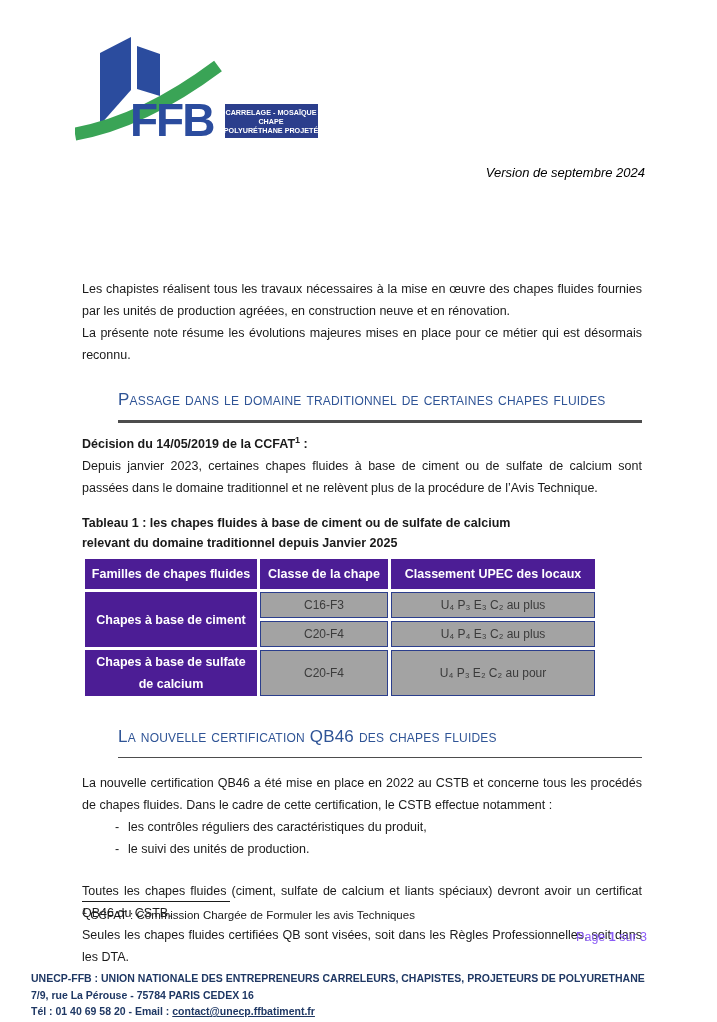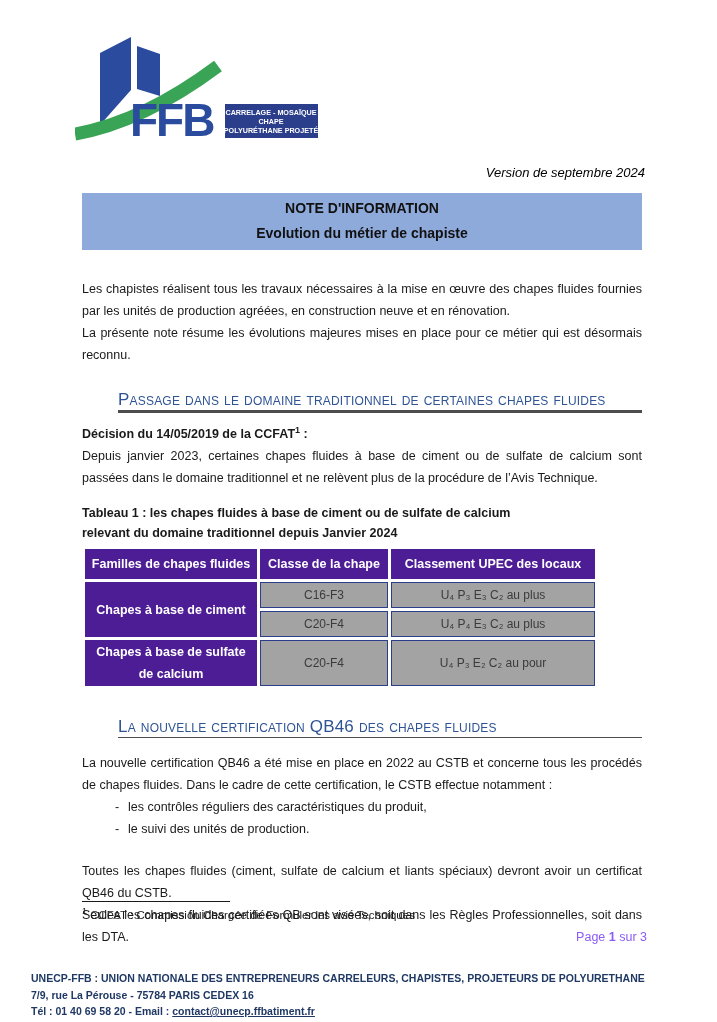--- a/index.html
+++ b/index.html
@@ -18,21 +18,21 @@
     text-align:center; font-weight:bold; font-size:14px; color:#111;
     display:flex; flex-direction:column; justify-content:space-between;
     padding:7px 0 9px 0; box-sizing:border-box;
   }
   
   .content { position:absolute; left:82px; top:270px; width:560px; font-size:12.5px; line-height:22px; }
   .para { text-align:justify; }
   .section-heading {
     margin-left:36px; width:524px; box-sizing:border-box;
     font-variant:small-caps; color:#2F5496; font-size:17px; line-height:20px;
-    letter-spacing:.2px; padding-bottom:0;
+    letter-spacing:.2px; padding-bottom:10px;
   }
   .rule-thick { border-bottom:3px solid #4d4d4d; }
   .rule-thin  { border-bottom:1.5px solid #4d4d4d; }
   .bold { font-weight:bold; }
   sup { font-size:9px; vertical-align:super; line-height:0; }
   
   .tbl-title { width:516px; text-align:left; font-weight:bold; font-size:12.5px; line-height:20px; margin-top:14px; }
   table.tbl { border-collapse:separate; border-spacing:3px; margin-top:3px; margin-left:0; }
   table.tbl td, table.tbl th { text-align:center; vertical-align:middle; padding:1px 4px; }
   .cell-navy { background:#4c1d95; color:#ffffff; font-weight:bold; font-size:12.5px; }
@@ -64,42 +64,38 @@
     <path d="M 0 106 Q 68 94 143 38" fill="none" stroke="#3AA456" stroke-width="13"></path>
     <text x="55" y="108" font-family="Liberation Sans, sans-serif" font-size="46" font-weight="bold" fill="#2B4C9E" letter-spacing="-2">FFB</text>
     <rect x="150" y="76" width="93" height="34" fill="#2B3E8C"></rect>
     <text x="196" y="87" text-anchor="middle" font-family="Liberation Sans, sans-serif" font-size="7.2" font-weight="bold" fill="#ffffff">CARRELAGE - MOSAÏQUE</text>
     <text x="196" y="96" text-anchor="middle" font-family="Liberation Sans, sans-serif" font-size="7.2" font-weight="bold" fill="#ffffff">CHAPE</text>
     <text x="196" y="105" text-anchor="middle" font-family="Liberation Sans, sans-serif" font-size="7.2" font-weight="bold" fill="#ffffff">POLYURÉTHANE PROJETÉ</text>
   </svg>
 
   <div class="version">Version de septembre 2024</div>
 
-  <div class="banner" style="background:#8EAADB;">
-    <div>NOTE D'INFORMATION</div>
-    <div>Evolution du métier de chapiste</div>
-  </div>
 
   <div class="content">
 
     <div class="para mt8">
       <div>Les chapistes réalisent tous les travaux nécessaires à la mise en œuvre des chapes fluides fournies par les unités de production agréées, en construction neuve et en rénovation.</div>
       <div>La présente note résume les évolutions majeures mises en place pour ce métier qui est désormais reconnu.</div>
     </div>
 
     <div class="section-heading rule-thick mt24">Passage dans le domaine traditionnel de certaines chapes fluides</div>
 
     <div class="para mt10">
       <span class="bold">Décision du 14/05/2019 de la CCFAT</span><sup class="bold">1</sup><span class="bold"> :</span>
       <div>Depuis janvier 2023, certaines chapes fluides à base de ciment ou de sulfate de calcium sont passées dans le domaine traditionnel et ne relèvent plus de la procédure de l’Avis Technique.</div>
     </div>
 
     <div class="tbl-title">
       <div>Tableau 1 : les chapes fluides à base de ciment ou de sulfate de calcium</div>
-      <div>relevant du domaine traditionnel depuis Janvier 2024</div>
+      <div>relevant du domaine traditionnel depuis Janvier 2025</div>
     </div>
 
     <table class="tbl">
       <colgroup>
           <col class="c1">
           <col class="c2">
           <col class="c3">
         </colgroup>
       <thead>
         <tr>

